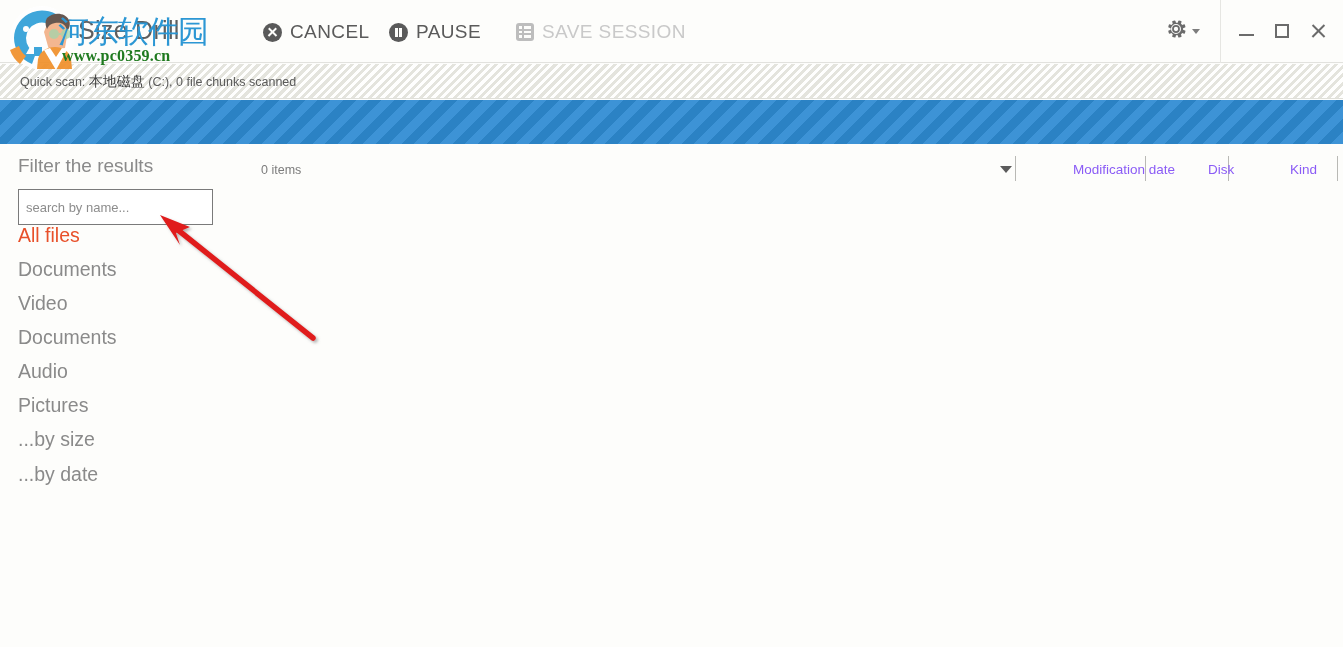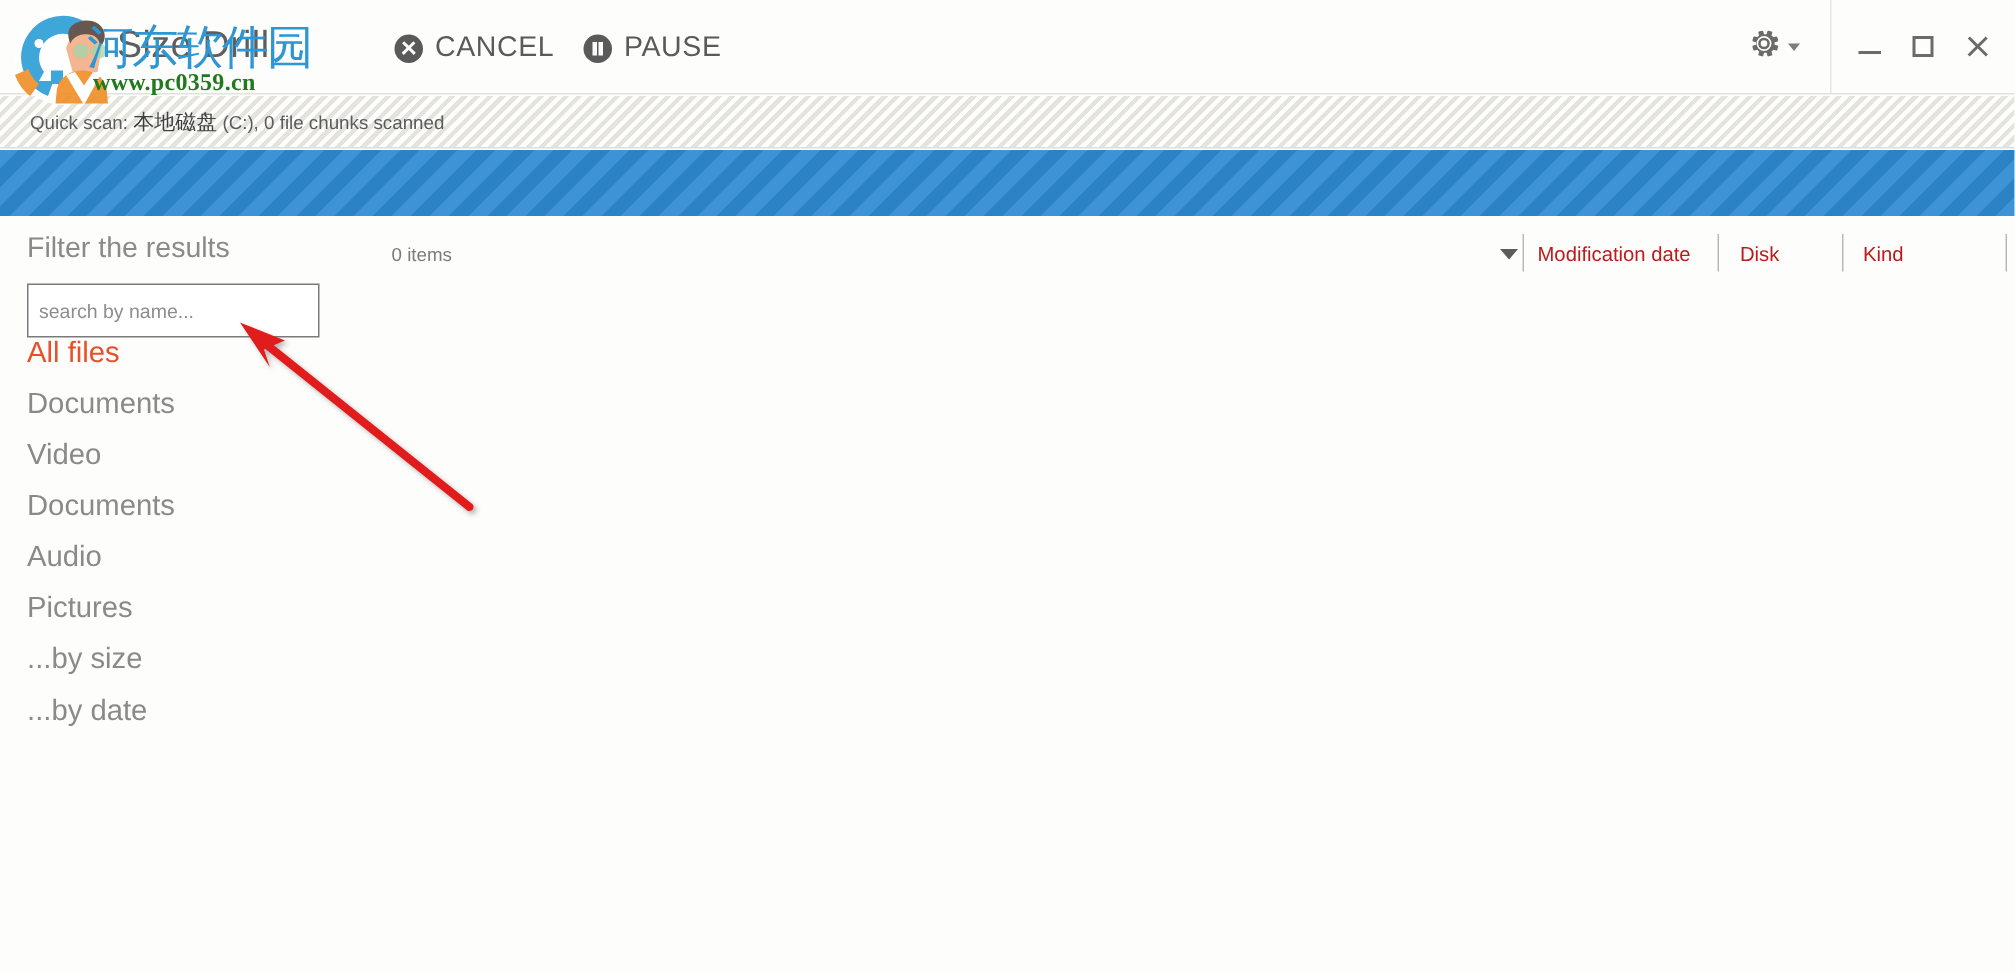--- a/index.html
+++ b/index.html
@@ -191,22 +191,22 @@
     border-right: 6px solid transparent;
     border-top: 7px solid #5b5b5b;
     cursor: pointer;
   }
   .col-sep {
     position: absolute; top: 12px; width: 1px; height: 25px;
     background: #b9b9b5;
   }
   .col-label {
     position: absolute; top: 18px;
-    font-size: 13.5px; color: #b91c1c;
-    cursor: pointer; white-space: nowrap;
+    font-size: 13.5px; color: #8b5cf6;
+    cursor: pointer; white-space: nowrap; margin-left: 48px;
   }
   .empty-msg {
     position: absolute; left: 0; right: 0; top: 264px;
     text-align: center;
     font-size: 13.5px; color: #6a6a6a;
   }
 
   
   .watermark { position: absolute; left: 0; top: 0; width: 230px; height: 75px; }
   .wm-url {
@@ -250,20 +250,31 @@
     </div>
 
     <div class="tb-btn" id="btn-pause">
       <span class="ico-circle">
         <span class="p1"></span>
           <span class="p2"></span>
       </span>
       <span class="tb-label">PAUSE</span>
     </div>
 
+    <div class="tb-btn disabled" id="btn-save">
+      <span class="ico-session">
+        <i class="d r1"></i>
+          <i class="l r1"></i>
+        <i class="d r2"></i>
+          <i class="l r2"></i>
+        <i class="d r3"></i>
+          <i class="l r3"></i>
+      </span>
+      <span class="tb-label">SAVE SESSION</span>
+    </div>
 
     <div class="gear-wrap">
       <span class="gear">
         <svg viewBox="0 0 24 24" width="26" height="26" aria-hidden="true">
           <path fill="#6b6b6b" d="M12 8.4a3.6 3.6 0 1 0 0 7.2 3.6 3.6 0 0 0 0-7.2zm0 5.6a2 2 0 1 1 0-4 2 2 0 0 1 0 4z"></path>
           <path fill="#6b6b6b" d="M20.3 13.3l-1.8-.5a6.6 6.6 0 0 0 0-1.6l1.8-.5a.6.6 0 0 0 .4-.7l-.5-1.9a.6.6 0 0 0-.7-.4l-1.8.5a6.8 6.8 0 0 0-1.1-1.1l.5-1.8a.6.6 0 0 0-.4-.7l-1.9-.5a.6.6 0 0 0-.7.4l-.5 1.8a6.6 6.6 0 0 0-1.6 0l-.5-1.8a.6.6 0 0 0-.7-.4l-1.9.5a.6.6 0 0 0-.4.7l.5 1.8A6.8 6.8 0 0 0 7.9 8.2l-1.8-.5a.6.6 0 0 0-.7.4l-.5 1.9a.6.6 0 0 0 .4.7l1.8.5a6.6 6.6 0 0 0 0 1.6l-1.8.5a.6.6 0 0 0-.4.7l.5 1.9a.6.6 0 0 0 .7.4l1.8-.5c.33.42.7.79 1.11 1.11l-.5 1.8a.6.6 0 0 0 .4.7l1.9.5a.6.6 0 0 0 .7-.4l.5-1.8c.53.06 1.07.06 1.6 0l.5 1.8a.6.6 0 0 0 .7.4l1.9-.5a.6.6 0 0 0 .4-.7l-.5-1.8c.42-.33.79-.7 1.11-1.11l1.8.5a.6.6 0 0 0 .7-.4l.5-1.9a.6.6 0 0 0-.4-.7zM12 16.6a4.6 4.6 0 1 1 0-9.2 4.6 4.6 0 0 1 0 9.2z"></path>
         </svg>
       </span>
       <span class="caret-sm"></span>
     </div>

